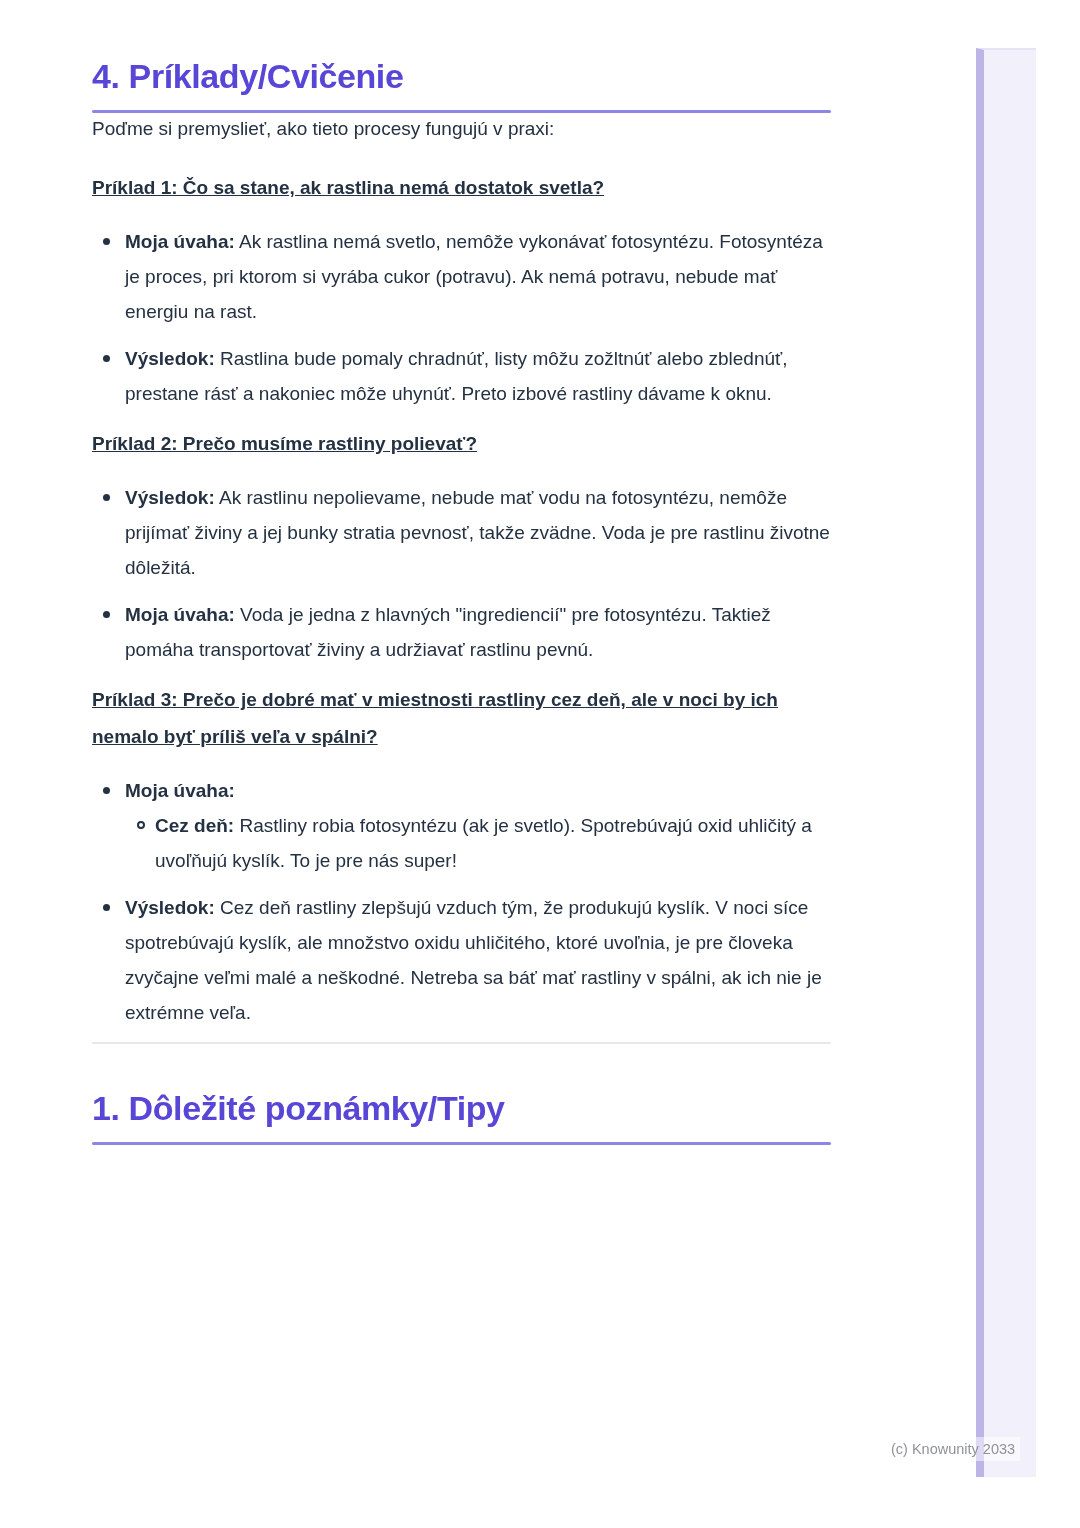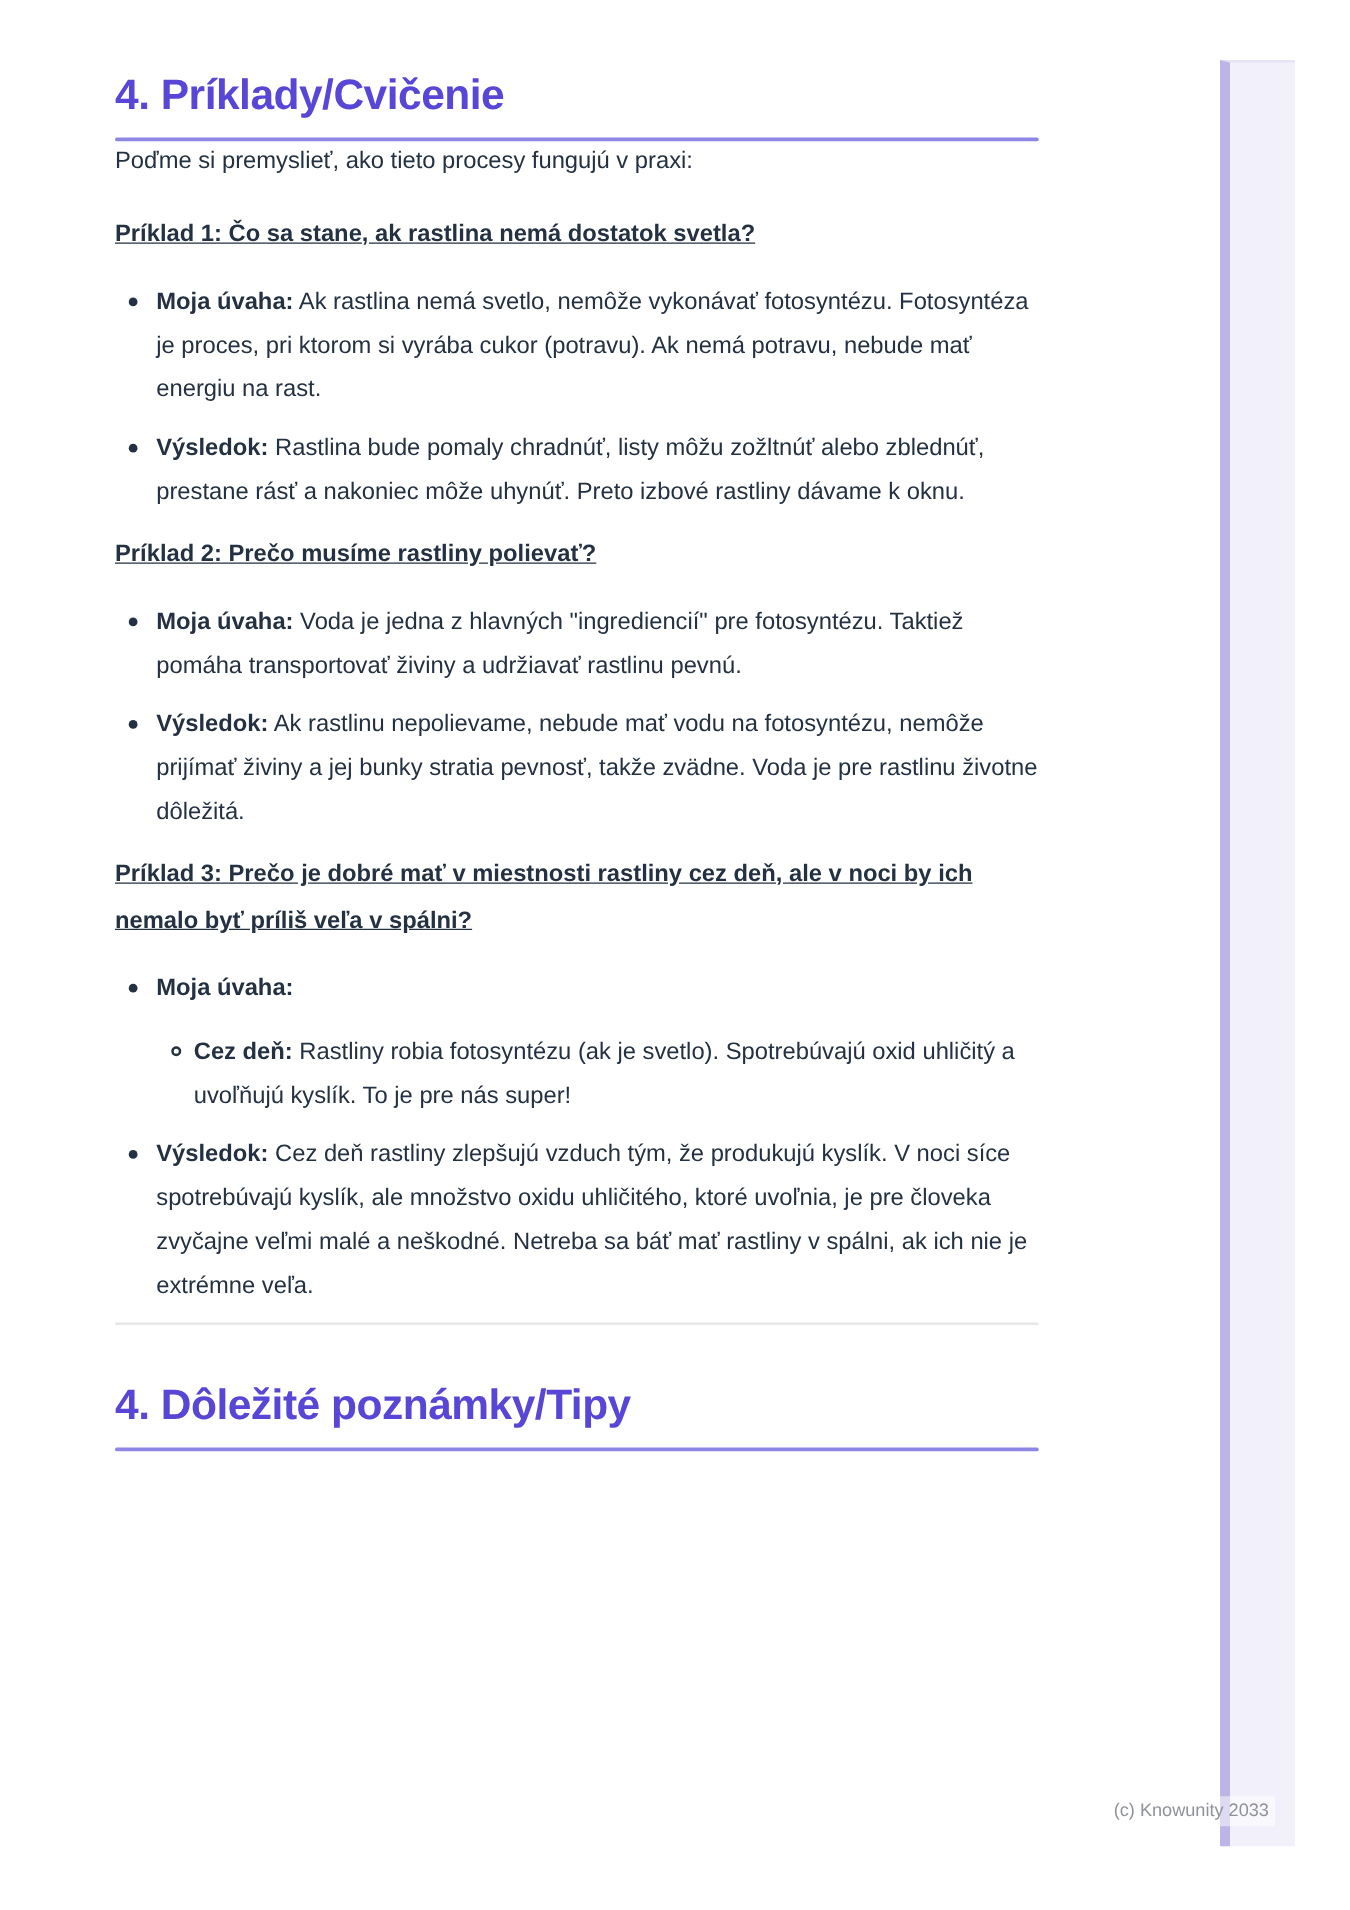--- a/index.html
+++ b/index.html
@@ -73,21 +73,21 @@
   }
   .marker-sub .circle{
     width:8px;height:8px;border-radius:50%;
     border:2px solid var(--text);
     margin-top:13px;
   }
   .li-body{flex:1;}
   .li-body strong{font-weight:700;}
   ul.sub-bullets{
     list-style:none;
-    margin-top:16px;
+    margin-top:0;
   }
   ul.sub-bullets>li{
     display:flex;
     margin-top:0;margin-bottom:12px;
     line-height:35px;
   }
   ul.sub-bullets>li:last-child{margin-bottom:0;}
   .section-divider{
     height:2px;margin-top:10px;
     background:var(--divider);
@@ -158,31 +158,31 @@
         </li>
       </ul>
 
       <h2 class="example-title">Príklad 2: Prečo musíme rastliny polievať?</h2>
       <ul class="bullets">
         <li>
           <span class="marker">
               <span class="dot"></span>
             </span>
           <div class="li-body">
+            <strong>Výsledok:</strong>
+            <span>Ak rastlinu nepolievame, nebude mať vodu na fotosyntézu, nemôže prijímať živiny a jej bunky stratia pevnosť, takže zvädne. Voda je pre rastlinu životne dôležitá.</span>
+          </div>
+        </li>
+        <li>
+          <span class="marker">
+              <span class="dot"></span>
+            </span>
+          <div class="li-body">
             <strong>Moja úvaha:</strong>
             <span>Voda je jedna z hlavných "ingrediencií" pre fotosyntézu. Taktiež pomáha transportovať živiny a udržiavať rastlinu pevnú.</span>
-          </div>
-        </li>
-        <li>
-          <span class="marker">
-              <span class="dot"></span>
-            </span>
-          <div class="li-body">
-            <strong>Výsledok:</strong>
-            <span>Ak rastlinu nepolievame, nebude mať vodu na fotosyntézu, nemôže prijímať živiny a jej bunky stratia pevnosť, takže zvädne. Voda je pre rastlinu životne dôležitá.</span>
           </div>
         </li>
       </ul>
 
       <h2 class="example-title">Príklad 3: Prečo je dobré mať v miestnosti rastliny cez deň, ale v noci by ich nemalo byť príliš veľa v spálni?</h2>
       <ul class="bullets">
         <li>
           <span class="marker">
               <span class="dot"></span>
             </span>
@@ -209,21 +209,21 @@
             <strong>Výsledok:</strong>
             <span>Cez deň rastliny zlepšujú vzduch tým, že produkujú kyslík. V noci síce spotrebúvajú kyslík, ale množstvo oxidu uhličitého, ktoré uvoľnia, je pre človeka zvyčajne veľmi malé a neškodné. Netreba sa báť mať rastliny v spálni, ak ich nie je extrémne veľa.</span>
           </div>
         </li>
       </ul>
 
       <div class="section-divider"></div>
     </section>
 
     <section>
-      <h1 class="section-heading tips-heading">4. Dôležité poznámky/Tipy</h1>
+      <h1 class="section-heading tips-heading">1. Dôležité poznámky/Tipy</h1>
       <div class="heading-rule"></div>
 
     </section>
 
   </div>
 
   <div class="side-strip"></div>
   <div class="copyright">(c) Knowunity 2033</div>
 </div>
 

